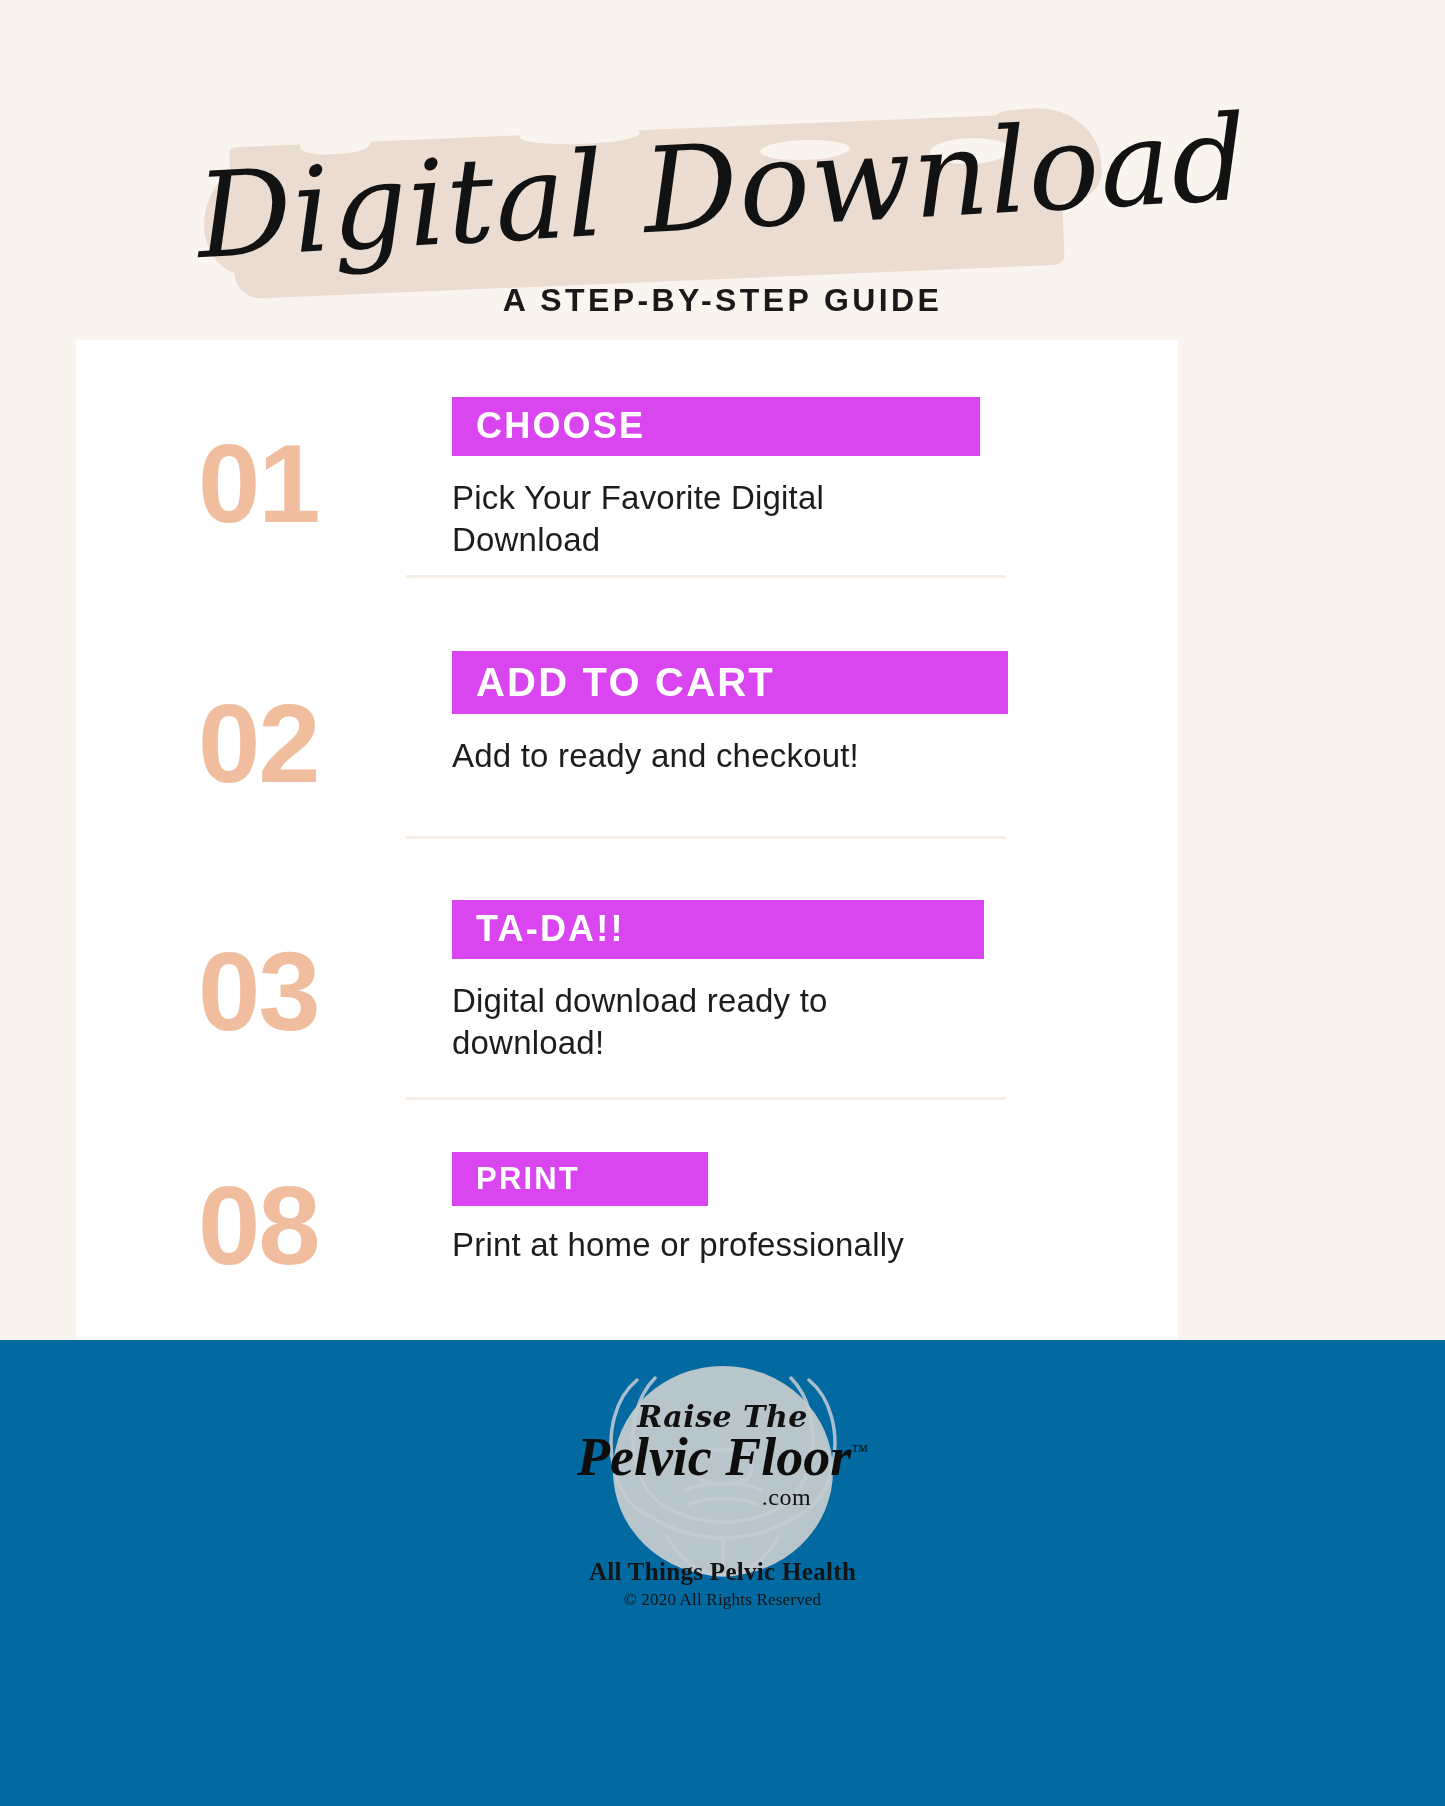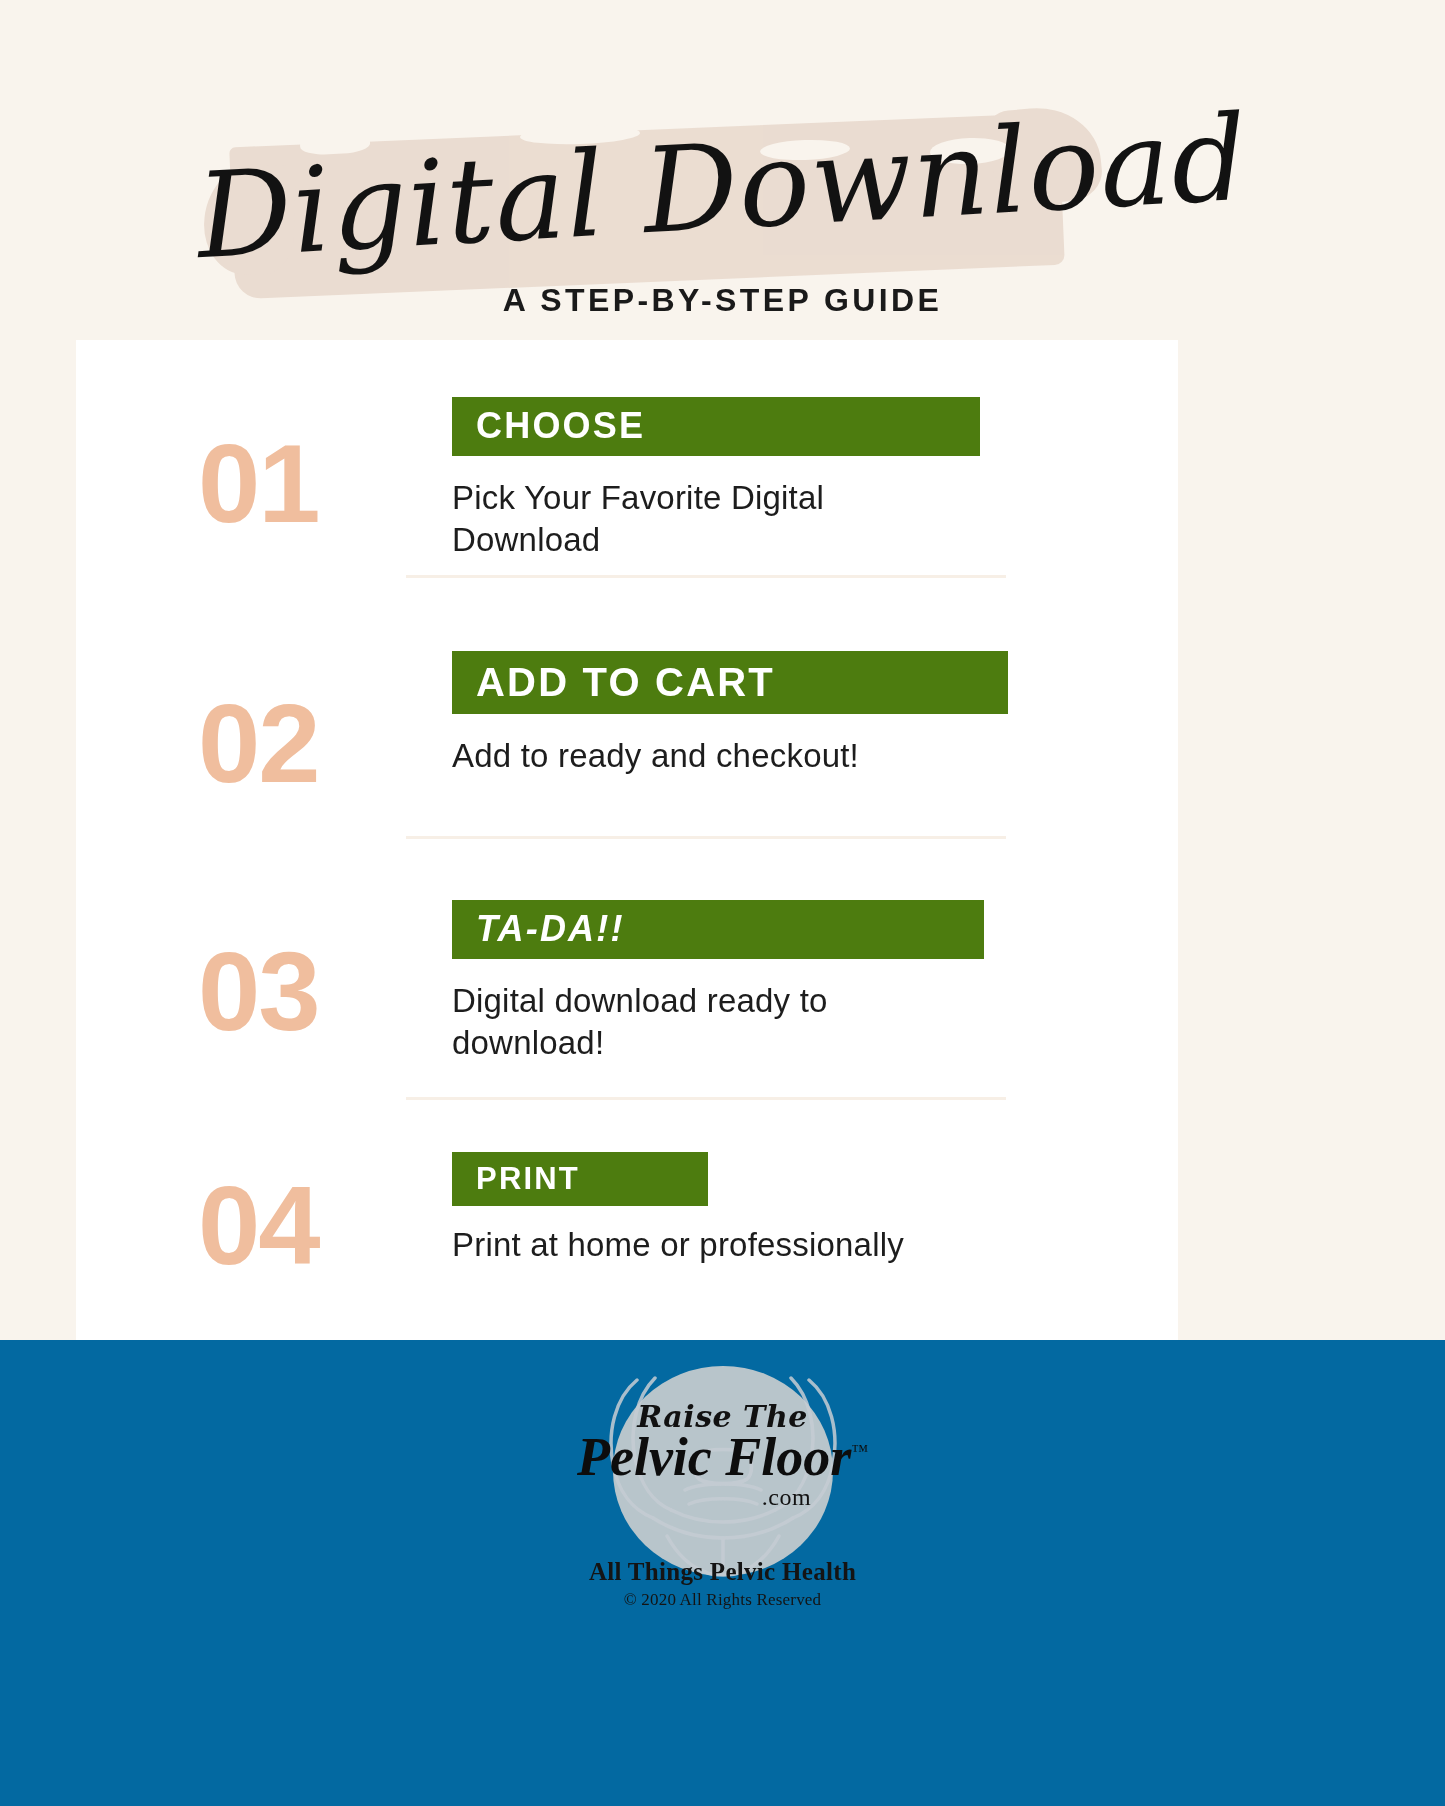--- a/index.html
+++ b/index.html
@@ -133,31 +133,31 @@
 
   .step-body {
     position:absolute;
     left:376px;
     top:0;
     width:640px;
   }
 
   .label-bar {
     display:inline-block;
-    background:#4d7c0f;
+    background:#d946ef;
     color:#FFFFFF;
     font-family:"Liberation Sans", sans-serif;
     font-weight:700;
     letter-spacing:2.2px;
     padding:11px 0 12px 0;
     line-height:1;
   }
   .lb-1 { width:528px; font-size:36px; padding-left:24px; margin-top:17px; }
   .lb-2 { width:556px; font-size:40px; padding-left:24px; margin-top:19px; }
-  .lb-3 { width:532px; font-size:36px; padding-left:24px; margin-top:20px;font-style:italic; }
+  .lb-3 { width:532px; font-size:36px; padding-left:24px; margin-top:20px; }
   .lb-4 { width:256px; font-size:31px; padding-left:24px; margin-top:12px; }
 
   .step-desc {
     font-family:"Liberation Sans", sans-serif;
     font-weight:400;
     font-size:33px;
     line-height:1.27;
     color:#1d1d1d;
     margin-top:21px;
     letter-spacing:.2px;
@@ -322,21 +322,21 @@
       <div class="step step-3">
         <div class="step-num">03</div>
         <div class="step-body">
           <div class="label-bar lb-3">TA-DA!!</div>
           <div class="step-desc sd-3">Digital download ready to download!</div>
         </div>
       </div>
       <div class="divider dv-3"></div>
 
       <div class="step step-4">
-        <div class="step-num">04</div>
+        <div class="step-num">08</div>
         <div class="step-body">
           <div class="label-bar lb-4">PRINT</div>
           <div class="step-desc sd-4">Print at home or professionally</div>
         </div>
       </div>
 
     </div>
   </div>
 
   <div class="footer">

